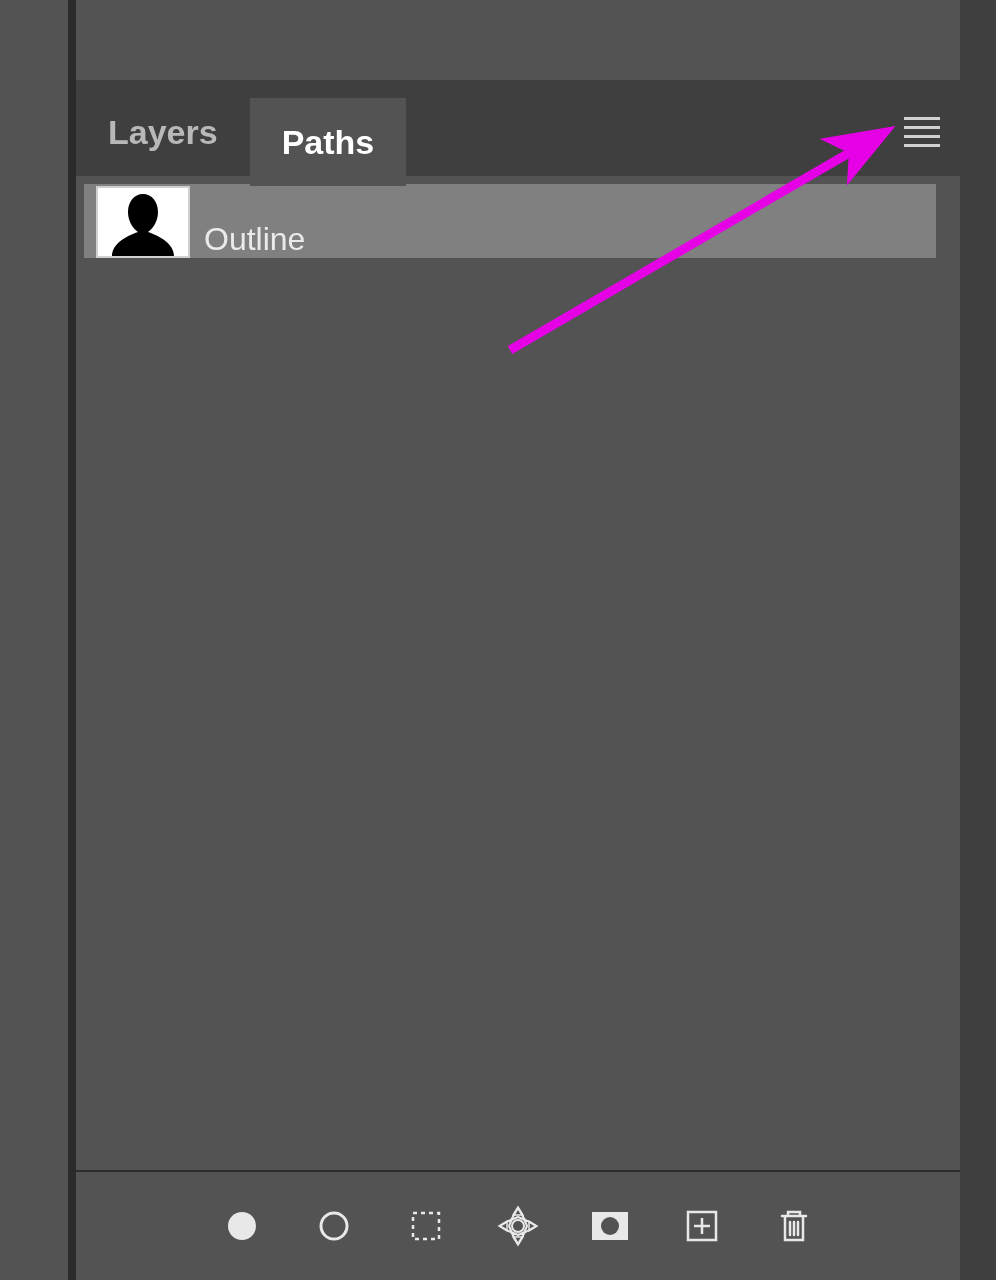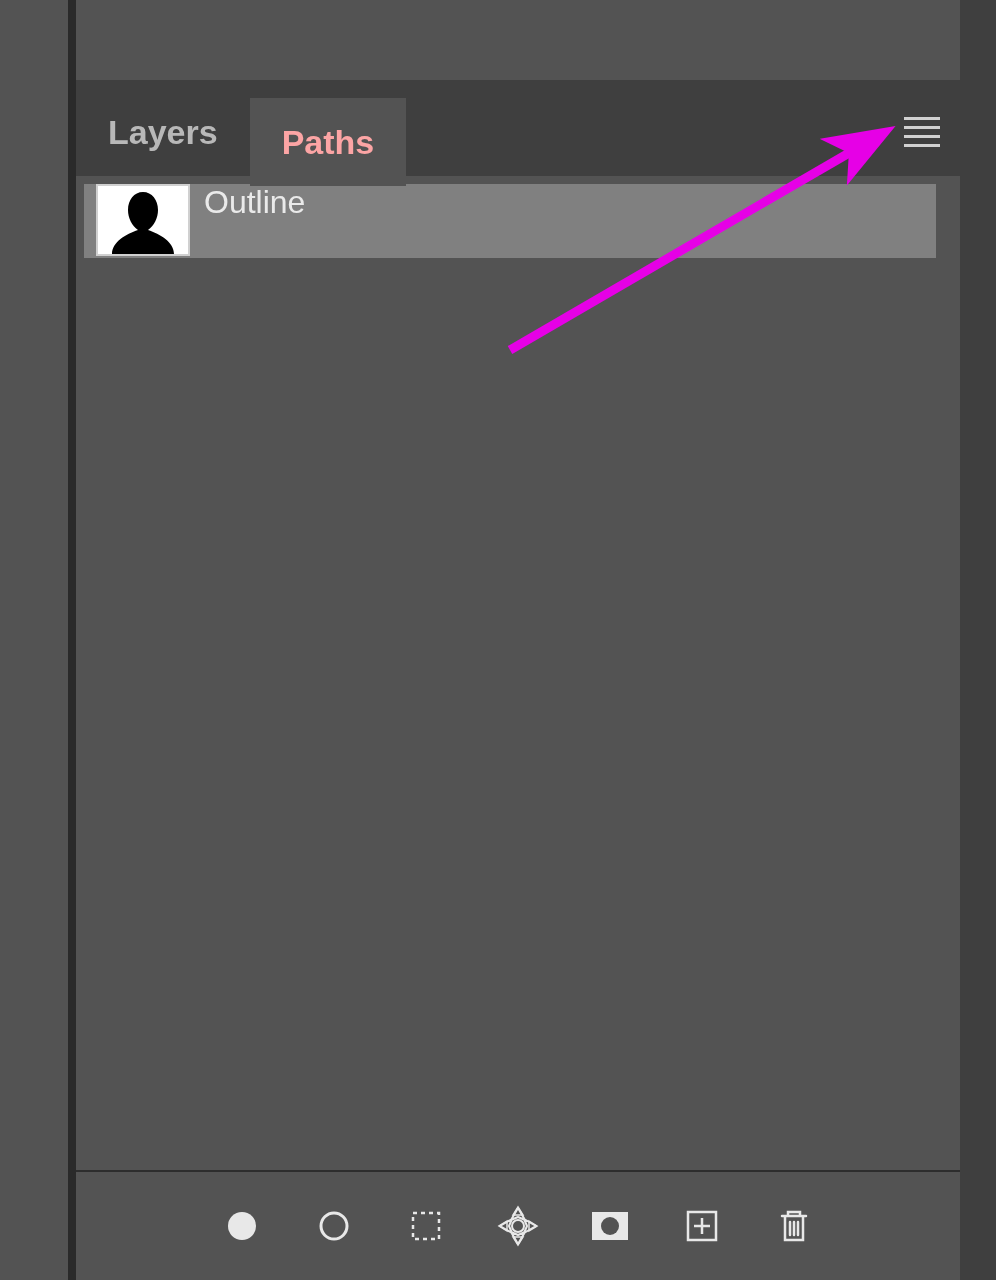--- a/index.html
+++ b/index.html
@@ -69,21 +69,21 @@
       height: 100%;
       display: flex;
       align-items: center;
       font-size: 34px;
       font-weight: 600;
       color: #b8b8b8;
       cursor: pointer;
     }
     .tab.active {
       background: #535353;
-      color: #fca5a5;
+      color: #ffffff;
       margin-top: 20px;
     }
     .tab-spacer {
       flex: 1;
     }
     .menu-icon {
       padding: 0 20px;
       cursor: pointer;
       display: flex;
       flex-direction: column;
@@ -95,21 +95,21 @@
       background: #d1d1d1;
     }
     .path-list {
       flex: 1;
       background: #535353;
       padding: 8px 24px 0 8px;
       overflow: hidden;
     }
     .path-item {
       display: flex;
-      align-items: flex-start;
+      align-items: flex-end;
       height: 74px;
       background: #808080;
       padding: 0 12px;
       cursor: pointer;
     }
     .thumb {
       width: 94px;
       height: 72px;
       background: #000;
       border: 2px solid #d0d0d0;

